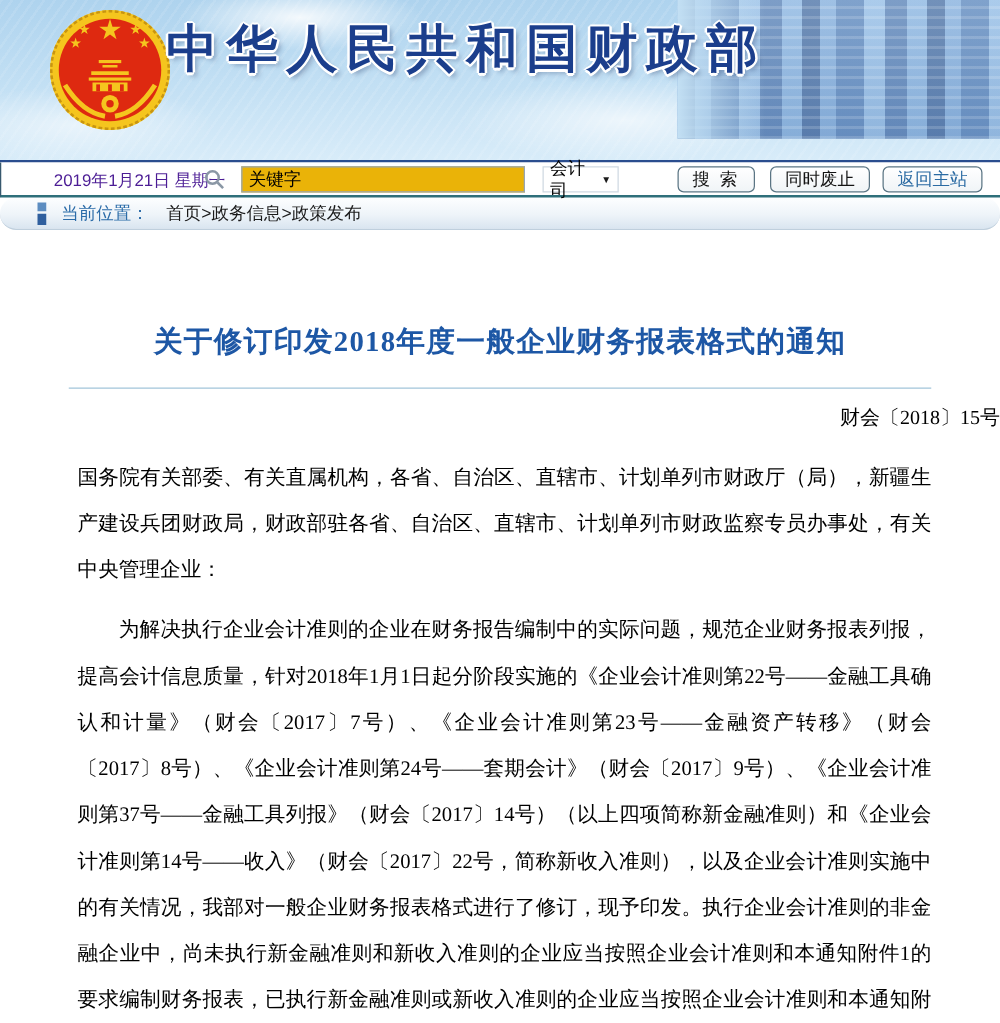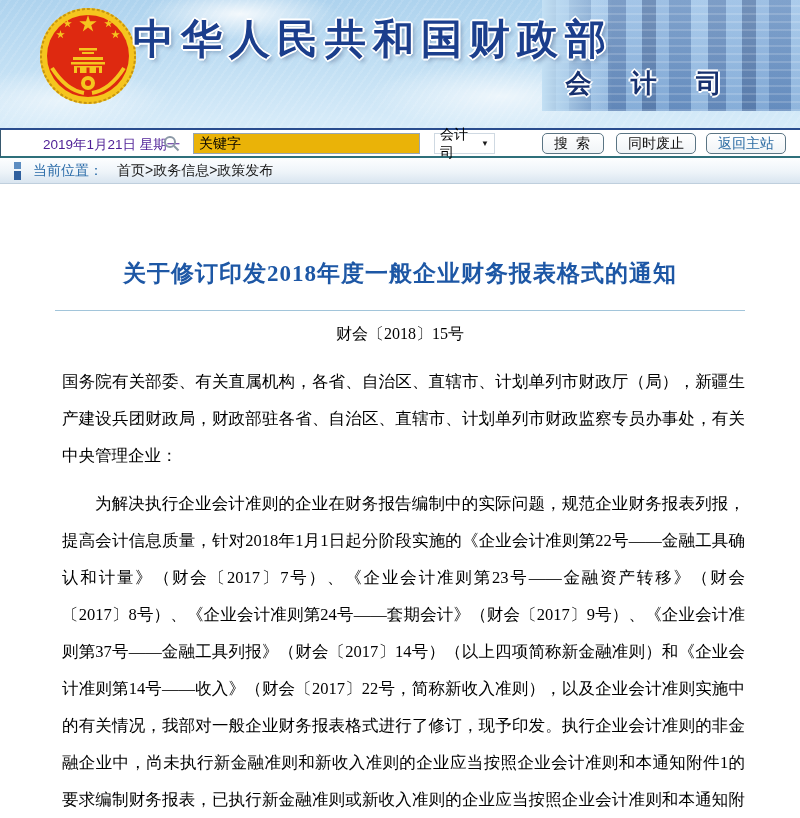--- a/index.html
+++ b/index.html
@@ -79,39 +79,40 @@
     background:linear-gradient(#ffffff,#f0f4f7);
     font-size:14px; color:#141414; padding:0 11px; letter-spacing:2px;
     cursor:pointer; white-space:nowrap;
   }
   .btn-search { left:541px; }
   .btn-adv   { left:615px; letter-spacing:0; }
   .btn-home  { left:705px; letter-spacing:0; color:#2b6ba3; }
 
   
   .breadcrumb {
-    height:26px; display:flex; align-items:center; padding-left:14px;
+    height:26px; display:flex; align-items:center; padding-left:30px;
     background:linear-gradient(180deg,#fdfeff 0%,#eef4f9 55%,#d9e5f0 100%);
     border-bottom:1px solid #bfcfdd;
+    border-radius:13px;
   }
   .crumb-icon { width:7px; margin-right:12px; }
   .crumb-icon .sq1 { width:7px; height:7px; background:#5d8dc1; margin-bottom:2px; }
   .crumb-icon .sq2 { width:7px; height:9px; background:#2f5f9e; }
   .crumb-label { font-size:14px; color:#2a6ba8; margin-right:14px; }
   .crumb-path { font-size:14px; color:#1a1a1a; cursor:pointer; }
 
   
   .content { padding-top:26px; background:#fff; }
   .article-title {
     text-align:center; font-size:23px; font-weight:bold; color:#1d57a5;
     letter-spacing:1px; font-family:"Liberation Serif","DejaVu Serif",serif;margin-top:48px;
   }
   .title-divider { height:1px; background:#a2c5da; margin:21px 55px 0 55px; }
   .doc-number {
-    text-align:center; margin-top:13px; font-size:16px; color:#000;
+    text-align:right; margin-top:13px; font-size:16px; color:#000;
     font-family:"Liberation Serif","DejaVu Serif",serif;
   }
   .body-text {
     margin:18px 55px 0 62px; font-size:16.5px; line-height:37px;
     text-align:justify; color:#000;
     font-family:"Liberation Serif","DejaVu Serif",serif;
   }
   .body-text p.p1 { margin-bottom:11px; }
   .body-text p.p2 { text-indent:2em; }
 </style>
@@ -145,21 +146,20 @@
       <rect x="58" y="61.5" width="3" height="5.5" fill="#de2910"></rect>
 
       <circle cx="50" cy="77" r="7" fill="#f5c51e"></circle>
       <circle cx="50" cy="77" r="3" fill="#de2910"></circle>
 
       <path d="M14,62 Q28,84 46,87" stroke="#f5c51e" stroke-width="4" fill="none"></path>
       <path d="M86,62 Q72,84 54,87" stroke="#f5c51e" stroke-width="4" fill="none"></path>
     </svg>
 
     <div class="hdr-title">中华人民共和国财政部</div>
-    <div class="hdr-dept">会 计 司</div>
   </div>
 
   <div class="toolbar">
     <span class="tb-date">2019年1月21日 星期一</span>
 
     <svg class="tb-search-icon" width="17" height="17" viewBox="0 0 17 17">
       <circle cx="7" cy="7" r="5" fill="none" stroke="#8a97a5" stroke-width="2"></circle>
       <line x1="11" y1="11" x2="15.5" y2="15.5" stroke="#8a97a5" stroke-width="2"></line>
     </svg>
 

